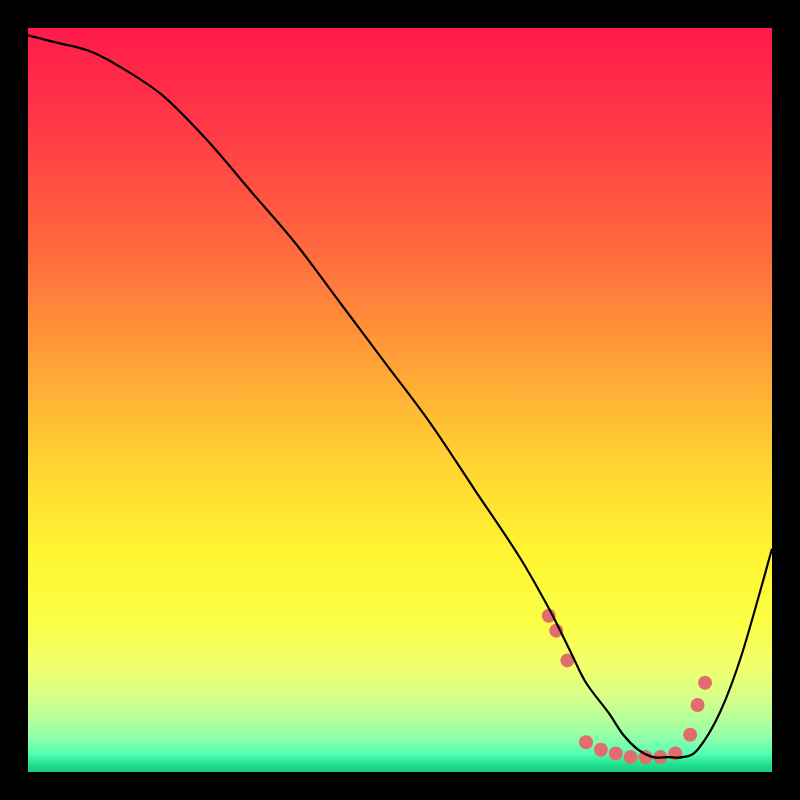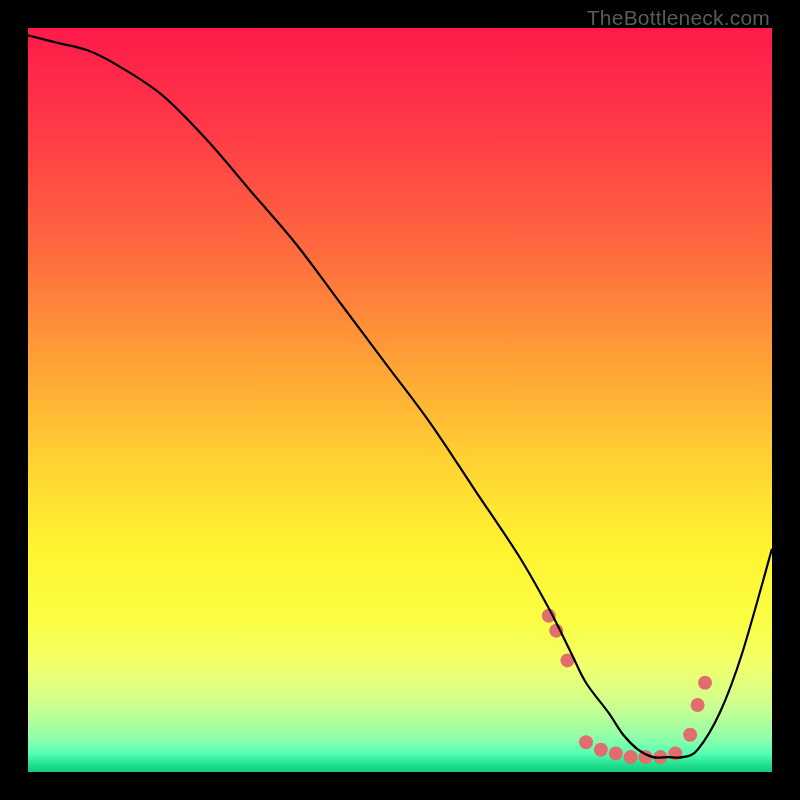--- a/index.html
+++ b/index.html
@@ -89,15 +89,14 @@
           <circle cx="85" cy="98" r="0.9408602150537634" fill="#e26d6d"></circle>
           <circle cx="87" cy="97.5" r="0.9408602150537634" fill="#e26d6d"></circle>
           <circle cx="89" cy="95" r="0.9408602150537634" fill="#e26d6d"></circle>
           <circle cx="90" cy="91" r="0.9408602150537634" fill="#e26d6d"></circle>
           <circle cx="91" cy="88" r="0.9408602150537634" fill="#e26d6d"></circle>
         </g>
       <path id="curve-path" fill="none" stroke="#000000" stroke-width="2.2" vector-effect="non-scaling-stroke" d="M 0 1 C 0.6666666666666666 1.1666666666666667, 2.666666666666667 1.6666666666666667, 4 2 C 5.333333333333333 2.3333333333333335, 6.666666666666667 2.5, 8 3 C 9.333333333333334 3.5, 10.333333333333334 4, 12 5 C 13.666666666666666 6, 16 7.333333333333333, 18 9 C 20 10.666666666666666, 22 12.833333333333334, 24 15 C 26 17.166666666666668, 28 19.666666666666668, 30 22 C 32 24.333333333333332, 34 26.5, 36 29 C 38 31.5, 40 34.333333333333336, 42 37 C 44 39.666666666666664, 46 42.33333333333333, 48 44.99999999999999 C 50 47.66666666666666, 52 50.166666666666664, 54 53 C 56 55.833333333333336, 58 59, 60 62 C 62 65, 64.33333333333333 68.33333333333333, 66 71 C 67.66666666666667 73.66666666666667, 68.83333333333333 75.83333333333333, 70 78 C 71.16666666666667 80.16666666666667, 72.16666666666667 82.33333333333333, 73 84 C 73.83333333333333 85.66666666666667, 74.16666666666667 86.66666666666667, 75 88 C 75.83333333333333 89.33333333333333, 77.16666666666667 90.83333333333333, 78 92 C 78.83333333333333 93.16666666666667, 79.33333333333333 94.16666666666667, 80 95 C 80.66666666666667 95.83333333333333, 81.33333333333333 96.5, 82 97 C 82.66666666666667 97.5, 83.33333333333333 97.83333333333333, 84 98 C 84.66666666666667 98.16666666666667, 85.33333333333333 98, 86 98 C 86.66666666666667 98, 87.33333333333333 98.16666666666667, 88 98 C 88.66666666666667 97.83333333333333, 89.16666666666667 98, 90 97 C 90.83333333333333 96, 92 94.16666666666667, 93 92 C 94 89.83333333333333, 94.83333333333333 87.66666666666667, 96 84 C 97.16666666666667 80.33333333333333, 99.33333333333333 72.33333333333333, 100 70"></path>
     </svg>
   </div>
 
-  <div class="watermark">TheBottleneck.com</div>
 
 </div>
 
 </body></html>

